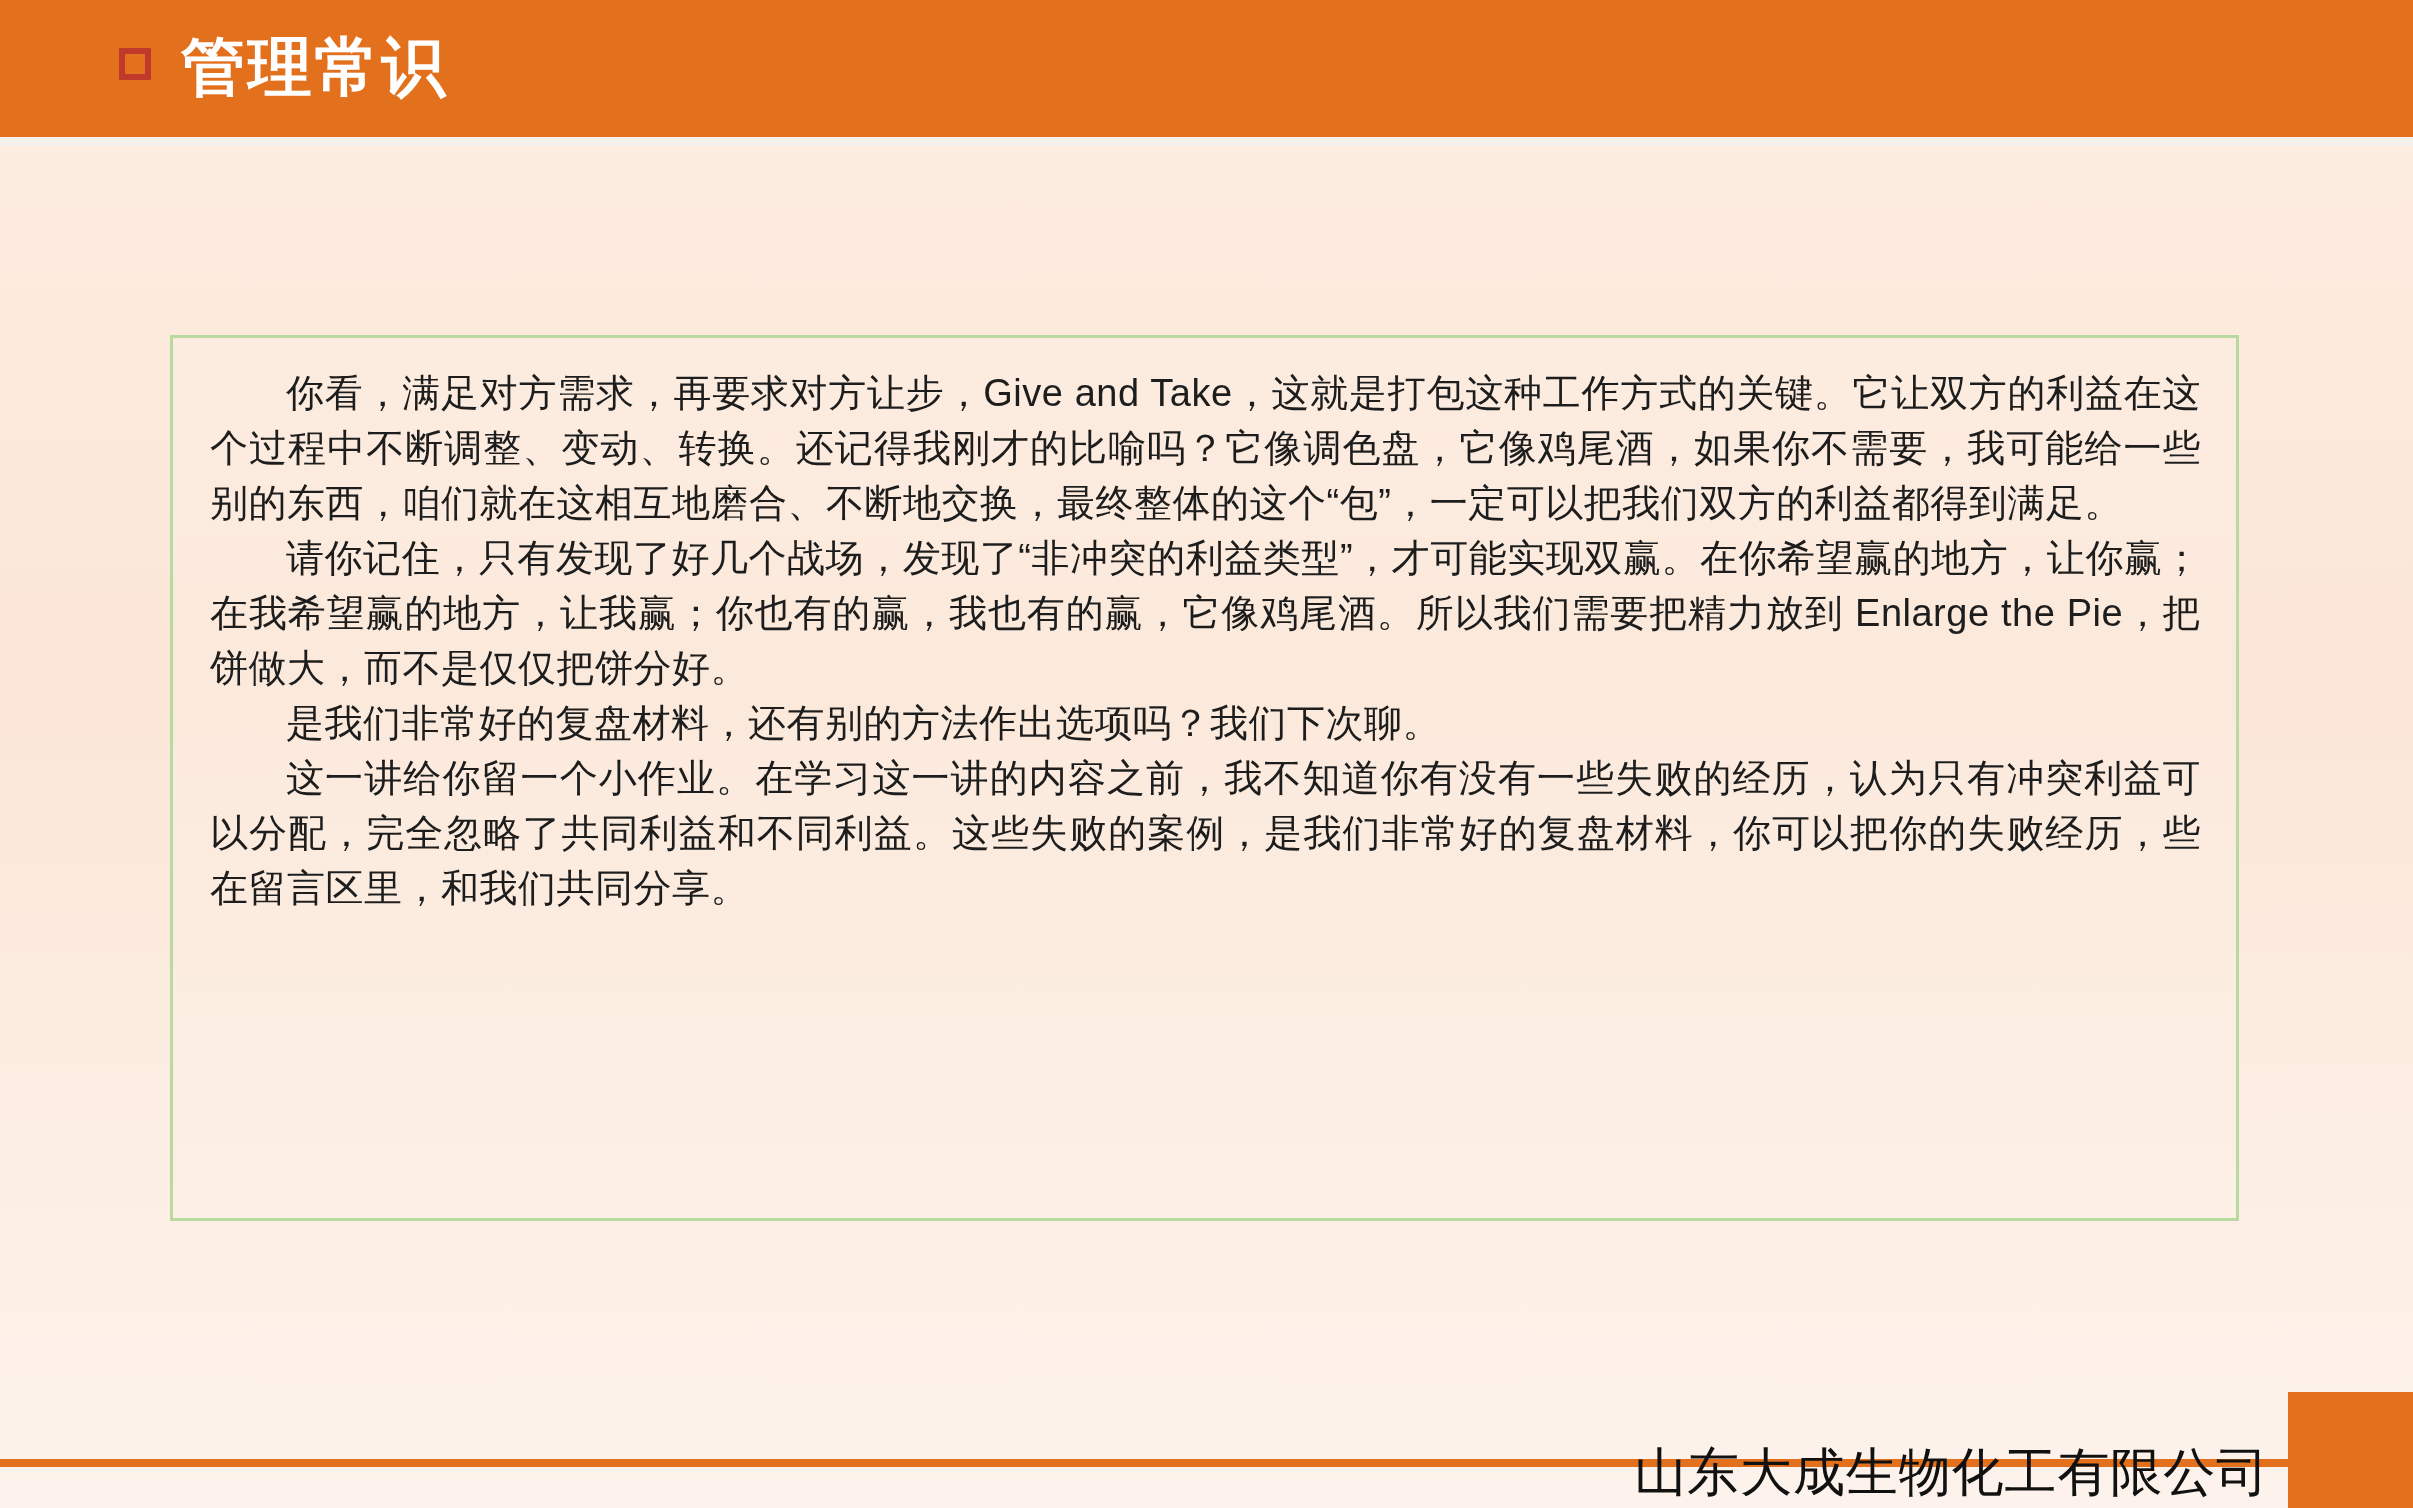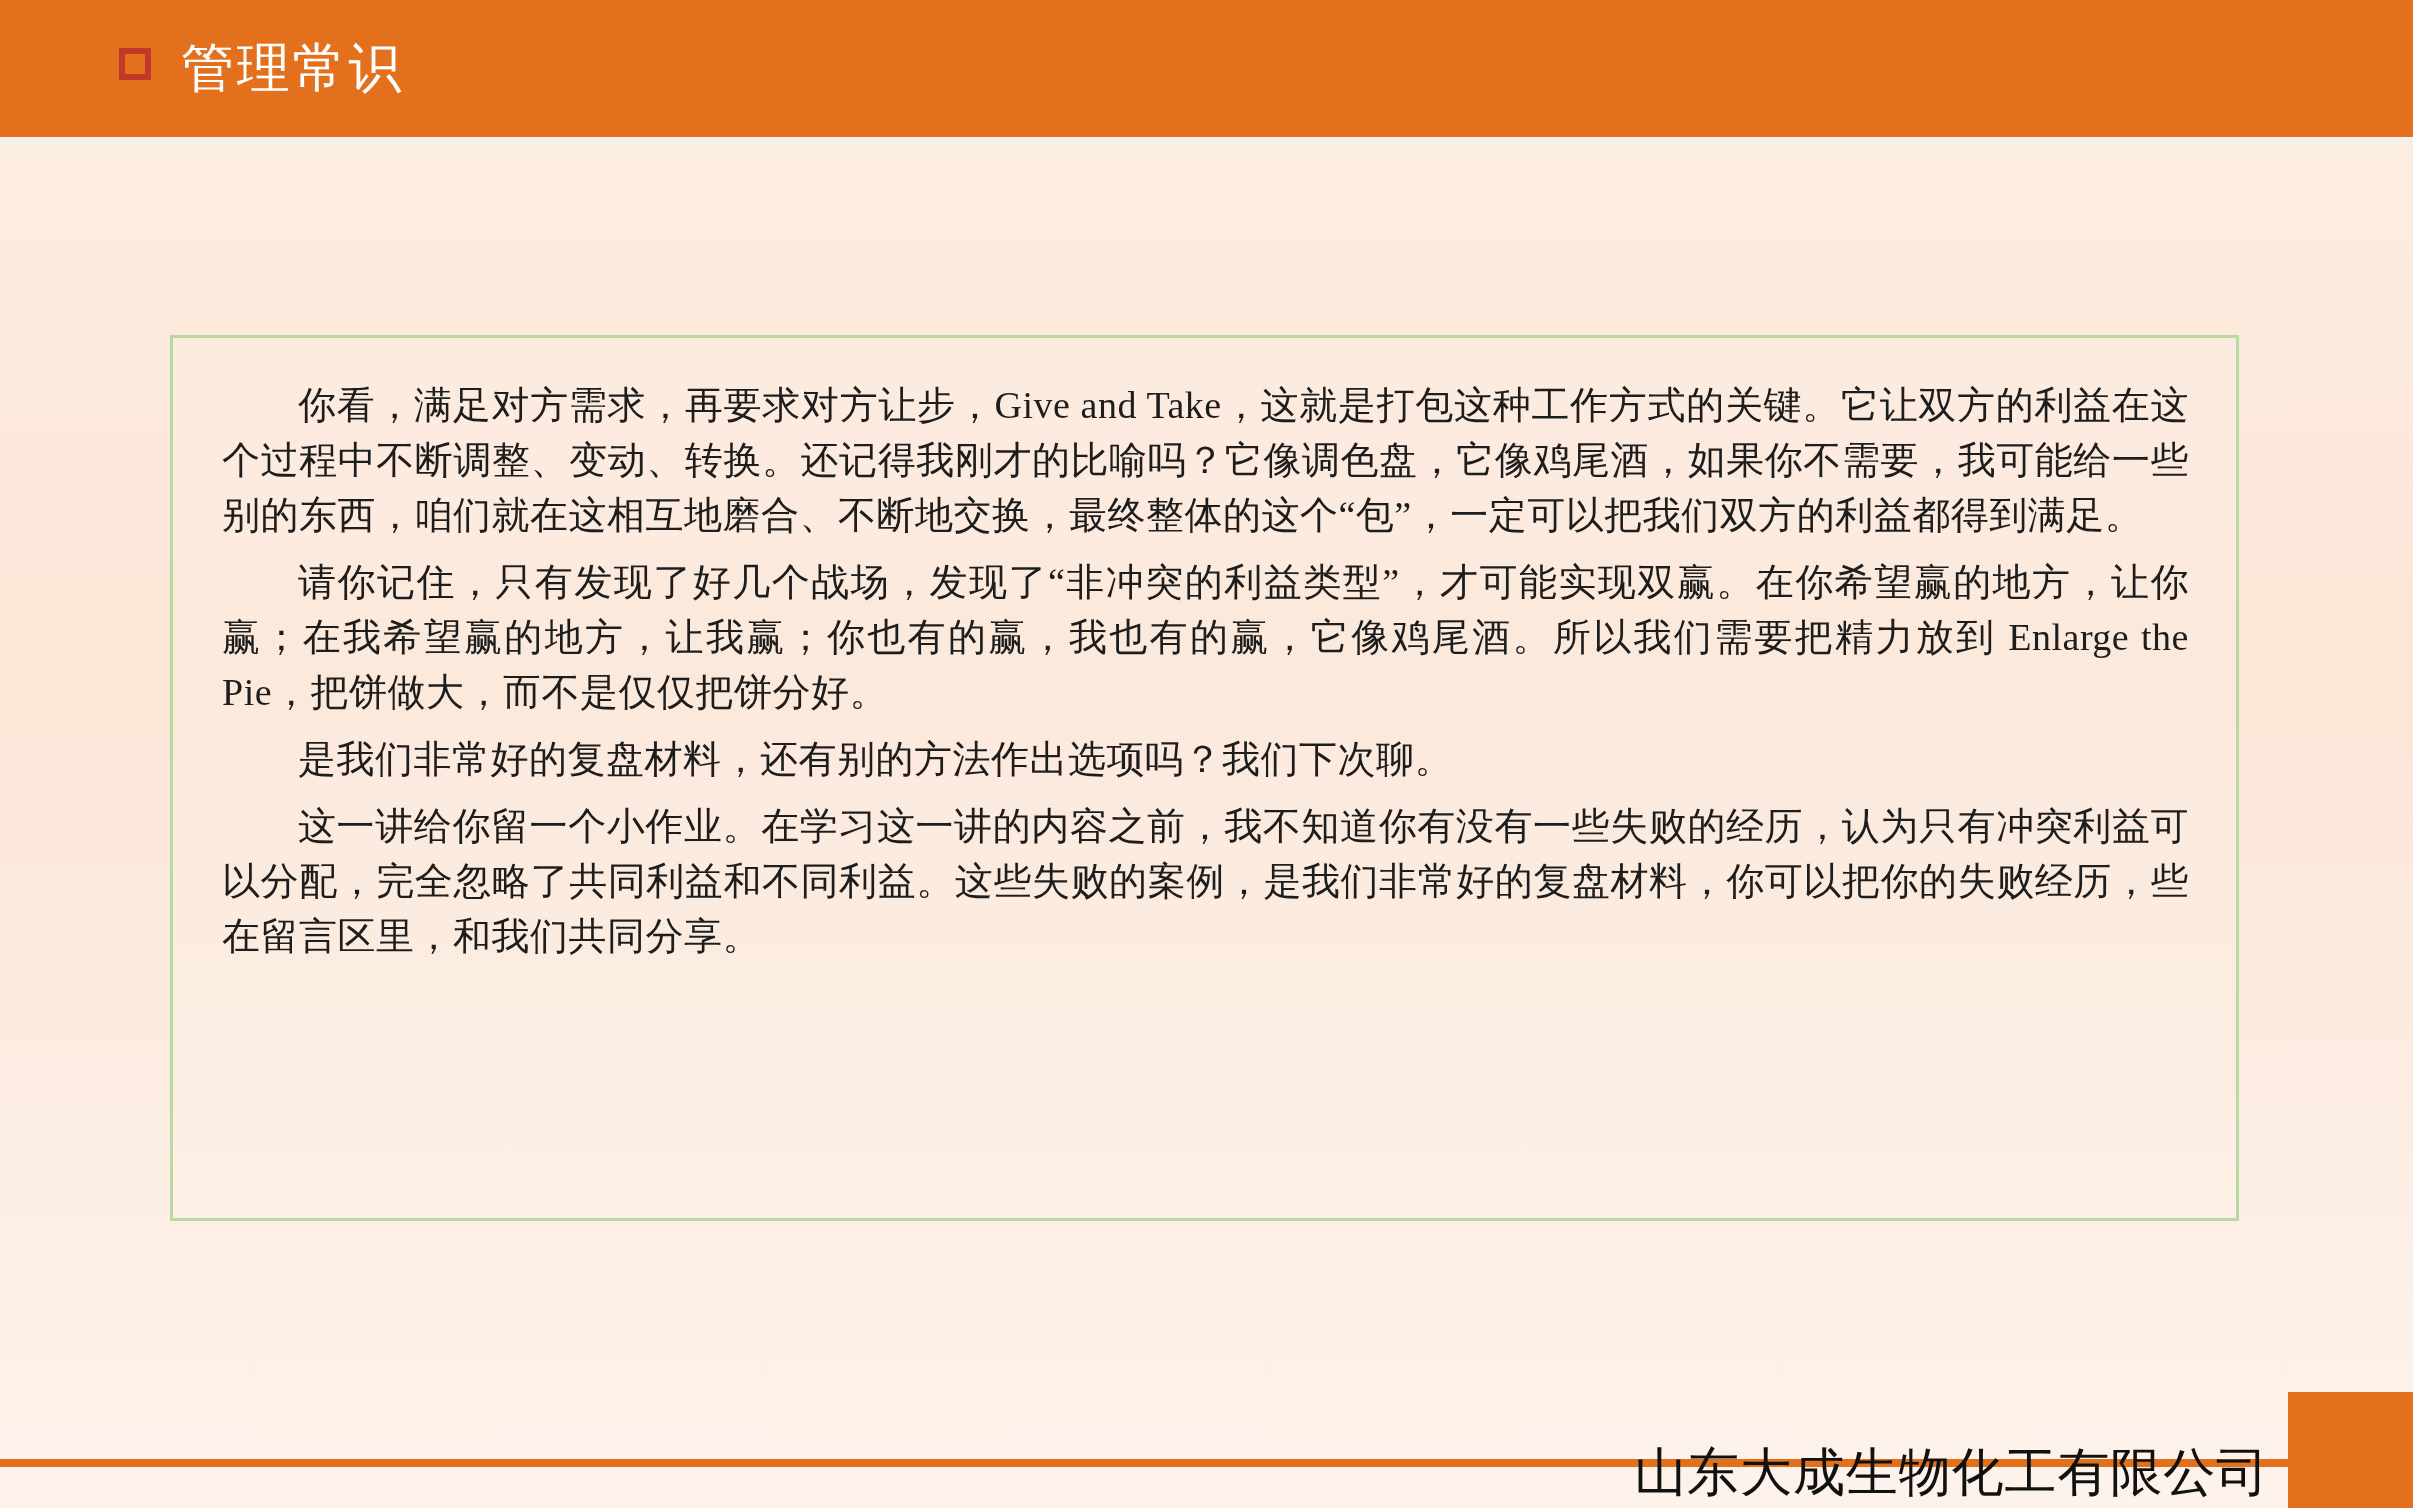--- a/index.html
+++ b/index.html
@@ -46,48 +46,48 @@
     height: 32px;
     border: 6.5px solid #c0392b;
     box-sizing: border-box;
     background: transparent;
   }
   .header-title {
     position: absolute;
     left: 181px;
     top: 18.6px;
     font-family: "Liberation Sans", sans-serif;
-    font-size: 53px;
+    font-size: 64px;
     line-height: 97px;
     color: #ffffff;
     letter-spacing: 2.8px;
     white-space: nowrap;
-    font-weight: 400;
+    font-weight: 700;
   }
 
   
   .content-box {
     position: absolute;
     left: 170px;
     top: 335px;
     width: 2069px;
     height: 886px;
     box-sizing: border-box;
     border: 3.7px solid #b8d9a0;
     background: rgba(253, 240, 229, 0.35);
     padding: 28px 35px 18.6px 37px;
   }
   .para {
-    font-family: Liberation Serif, serif;
+    font-family: Liberation Sans, sans-serif;
     font-size: 38px;
     line-height: 55px;
     color: #1d1d1d;
     text-indent: 76px;
     text-align: justify;
-    margin: 12px;
+    margin: 0;
     letter-spacing: 0.5px;
   }
 
   
   .footer-rule {
     position: absolute;
     left: 0;
     bottom: 41px;
     width: 2413px;
     height: 8.4px;

